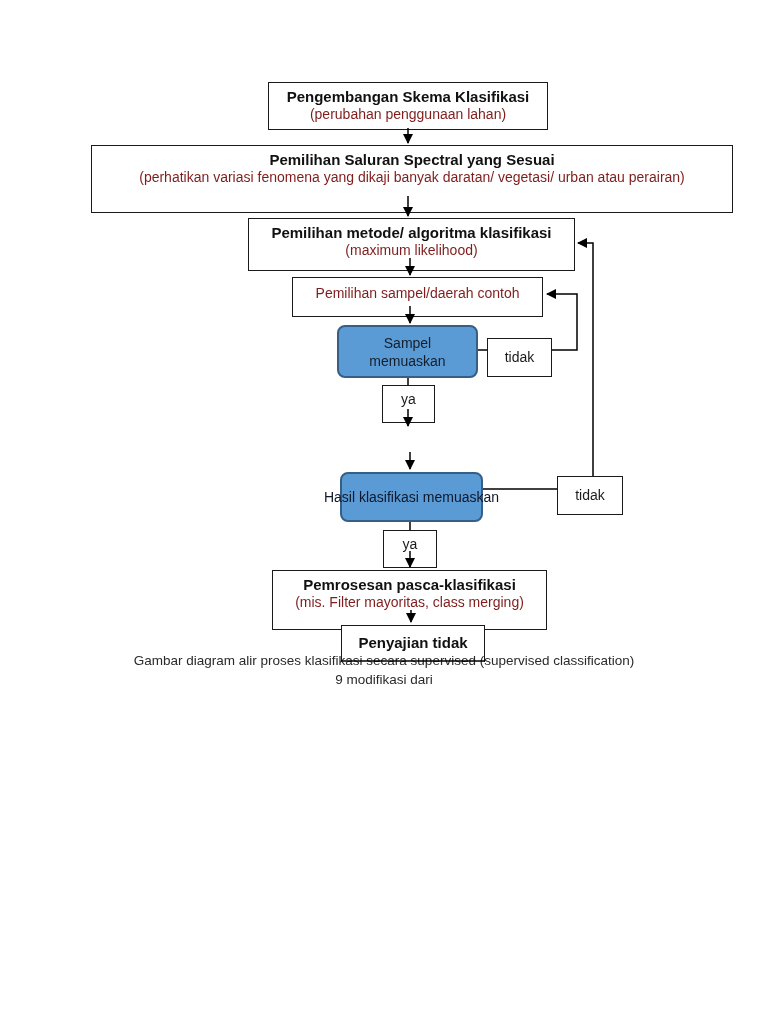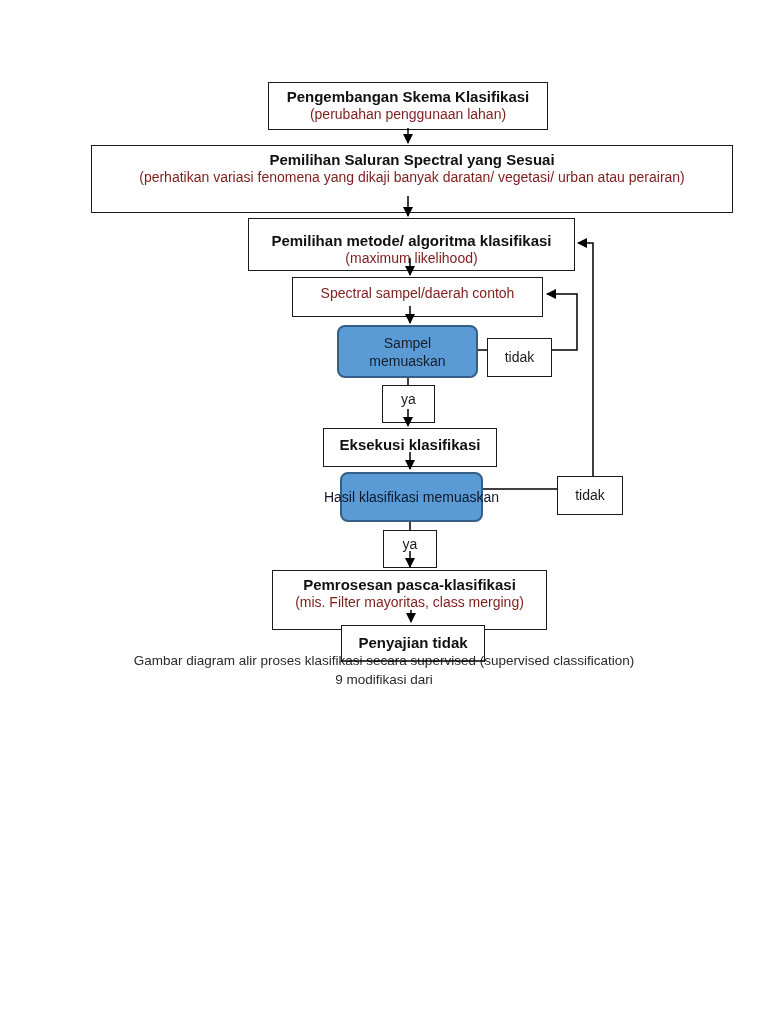--- a/index.html
+++ b/index.html
@@ -42,47 +42,44 @@
   <div class="box" style="left:268px;top:82px;width:280px;height:48px;padding-top:4px;">
     <span class="title">Pengembangan Skema Klasifikasi</span>
     <span class="sub">(perubahan penggunaan lahan)</span>
   </div>
 
   <div class="box" style="left:91px;top:145px;width:642px;height:68px;padding-top:4px;">
     <span class="title">Pemilihan Saluran Spectral yang Sesuai</span>
     <span class="sub">(perhatikan variasi fenomena yang dikaji banyak daratan/ vegetasi/ urban atau perairan)</span>
   </div>
 
-  <div class="box" style="left:248px;top:218px;width:327px;height:53px;padding-top:12px;">
+  <div class="box" style="left:248px;top:218px;width:327px;height:53px;padding-top:4px;">
     <span class="title">Pemilihan metode/ algoritma klasifikasi</span>
     <span class="sub">(maximum likelihood)</span>
   </div>
 
   <div class="box plain" style="left:292px;top:277px;width:251px;height:40px;padding-top:7px;">
-    <span class="sub" style="font-size:14px;">Spectral sampel/daerah contoh</span>
+    <span class="sub" style="font-size:14px;">Pemilihan sampel/daerah contoh</span>
   </div>
 
   <div class="decision" style="left:337px;top:325px;width:141px;height:53px;">
     <span class="dlabel">
       <span>Sampel</span><br>
       <span>memuaskan</span>
     </span>
   </div>
 
   <div class="smallbox" style="left:487px;top:338px;width:65px;height:39px;padding-top:10px;">
     <span>tidak</span>
   </div>
 
   <div class="smallbox" style="left:382px;top:385px;width:53px;height:38px;padding-top:5px;">
     <span>ya</span>
   </div>
 
-  <div class="box" style="left:323px;top:428px;width:174px;height:39px;padding-top:6px;">
-    <span class="title">Eksekusi klasifikasi</span>
-  </div>
 
   <div class="decision" style="left:340px;top:472px;width:143px;height:50px;">
     <span class="dlabel" style="color:#0f172a;">Hasil klasifikasi memuaskan</span>
   </div>
 
   <div class="smallbox" style="left:557px;top:476px;width:66px;height:39px;padding-top:10px;">
     <span>tidak</span>
   </div>
 
   <div class="smallbox" style="left:383px;top:530px;width:54px;height:38px;padding-top:5px;">

